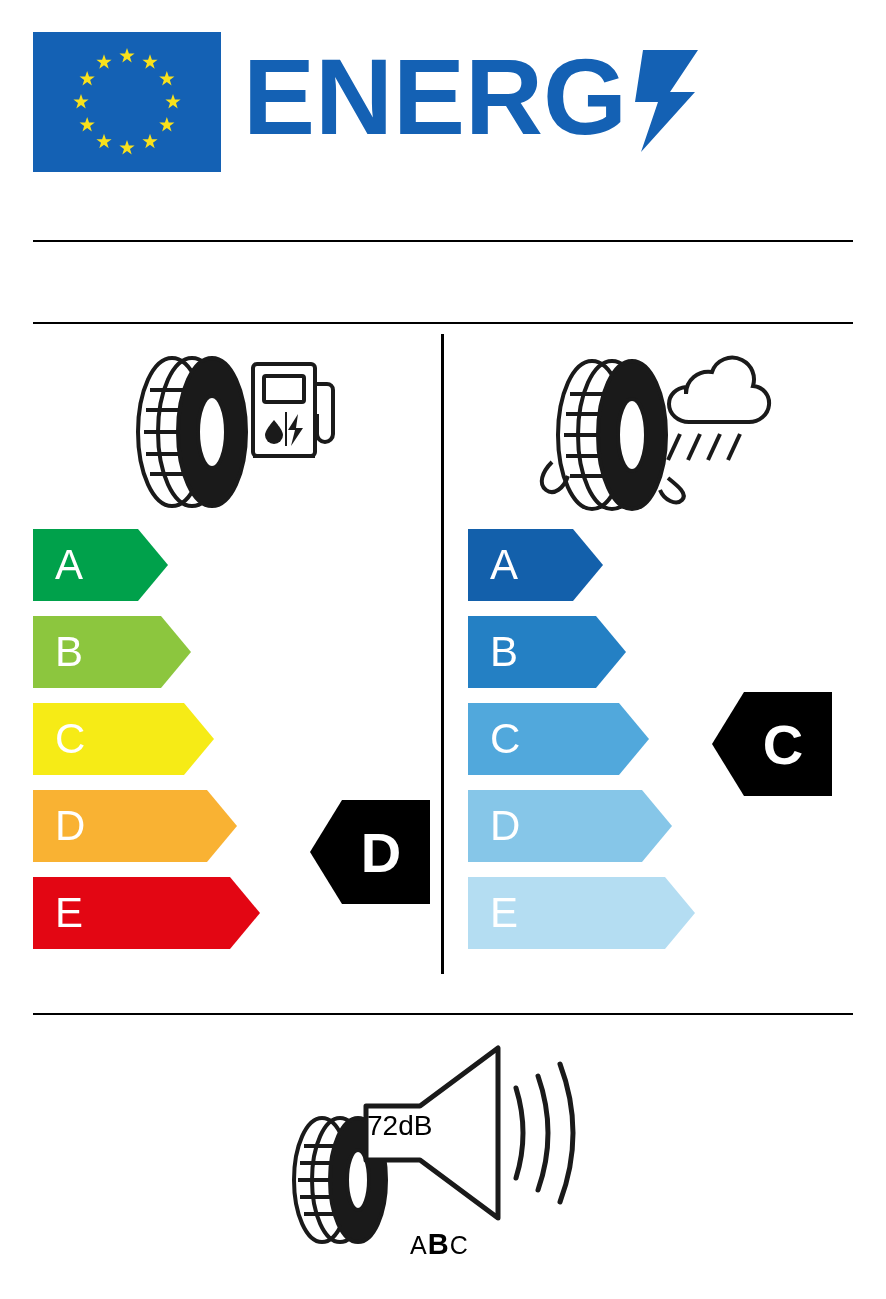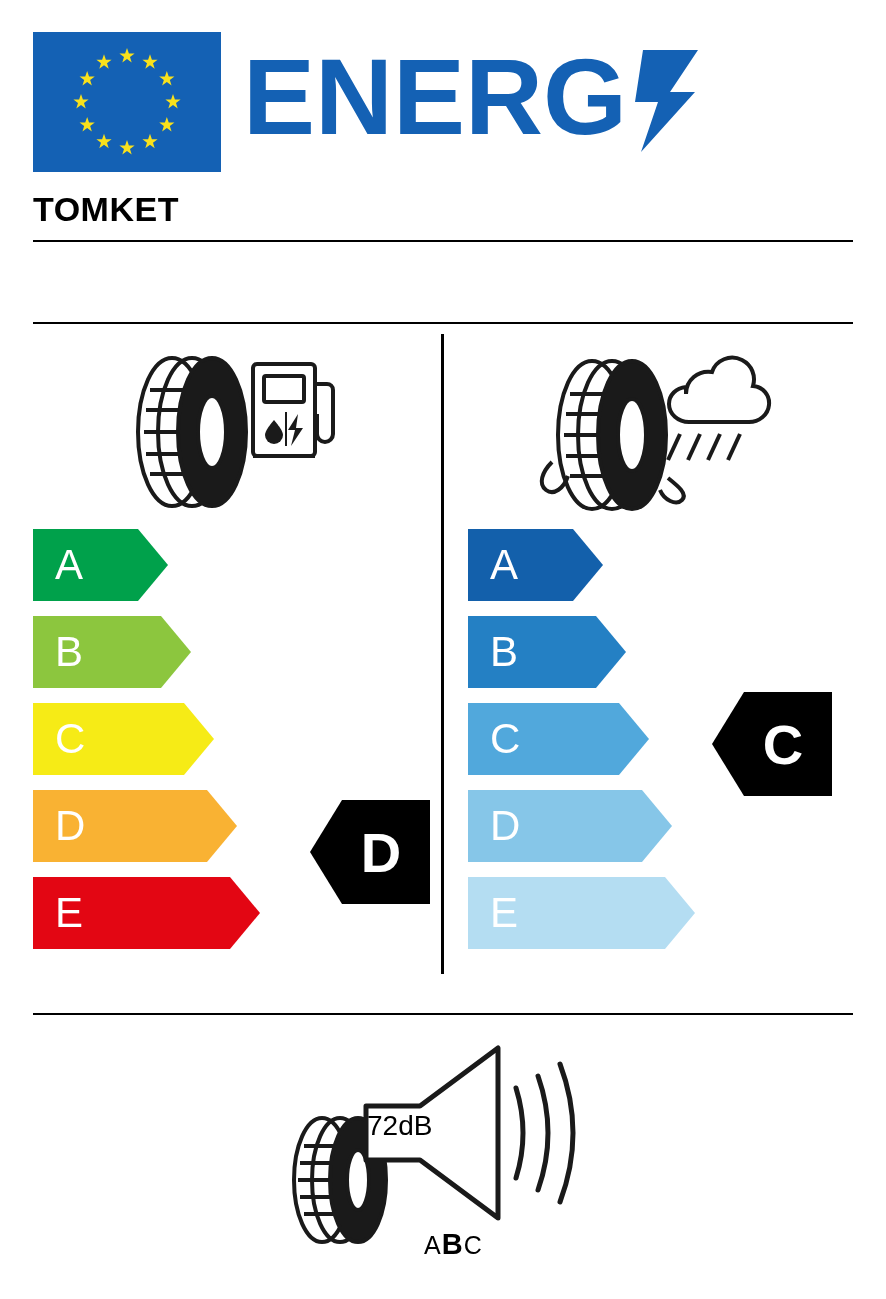--- a/index.html
+++ b/index.html
@@ -128,21 +128,21 @@
   .noise-db {
     position: absolute;
     left: 367px;
     top: 1110px;
     font-size: 28px;
     color: #000;
     font-weight: normal;
   }
   .noise-classes {
     position: absolute;
-    left: 424px;
+    left: 410px;
     top: 1228px;
     font-size: 25px;
     color: #000;
     letter-spacing: 1px;
   }
   .noise-classes .sel {
     font-weight: bold;
     font-size: 29px;
   }
 </style>
@@ -197,21 +197,20 @@
     </svg>
   </div>
 
   <div class="energy-word">
     <svg width="470" height="110" viewBox="0 0 470 110" xmlns="http://www.w3.org/2000/svg">
       <text x="0" y="88" font-family="Liberation Sans, sans-serif" font-size="108" font-weight="bold" fill="#1461b4" letter-spacing="0">ENERG</text>
       <polygon points="400,4 455,4 427,46 452,46 398,106 415,56 392,56" fill="#1461b4"></polygon>
     </svg>
   </div>
 
-  <div class="brand">TOMKET</div>
 
   <div class="rule rule-under-brand"></div>
   <div class="rule rule-top-grid"></div>
   <div class="v-divider"></div>
 
   <div class="pict" style="left:120px; top:350px;">
     <svg width="220" height="165" viewBox="0 0 220 165" xmlns="http://www.w3.org/2000/svg">
       <g fill="none" stroke="#1a1a1a" stroke-width="4">
         <ellipse cx="52" cy="82" rx="34" ry="74"></ellipse>
         <ellipse cx="72" cy="82" rx="34" ry="74"></ellipse>

